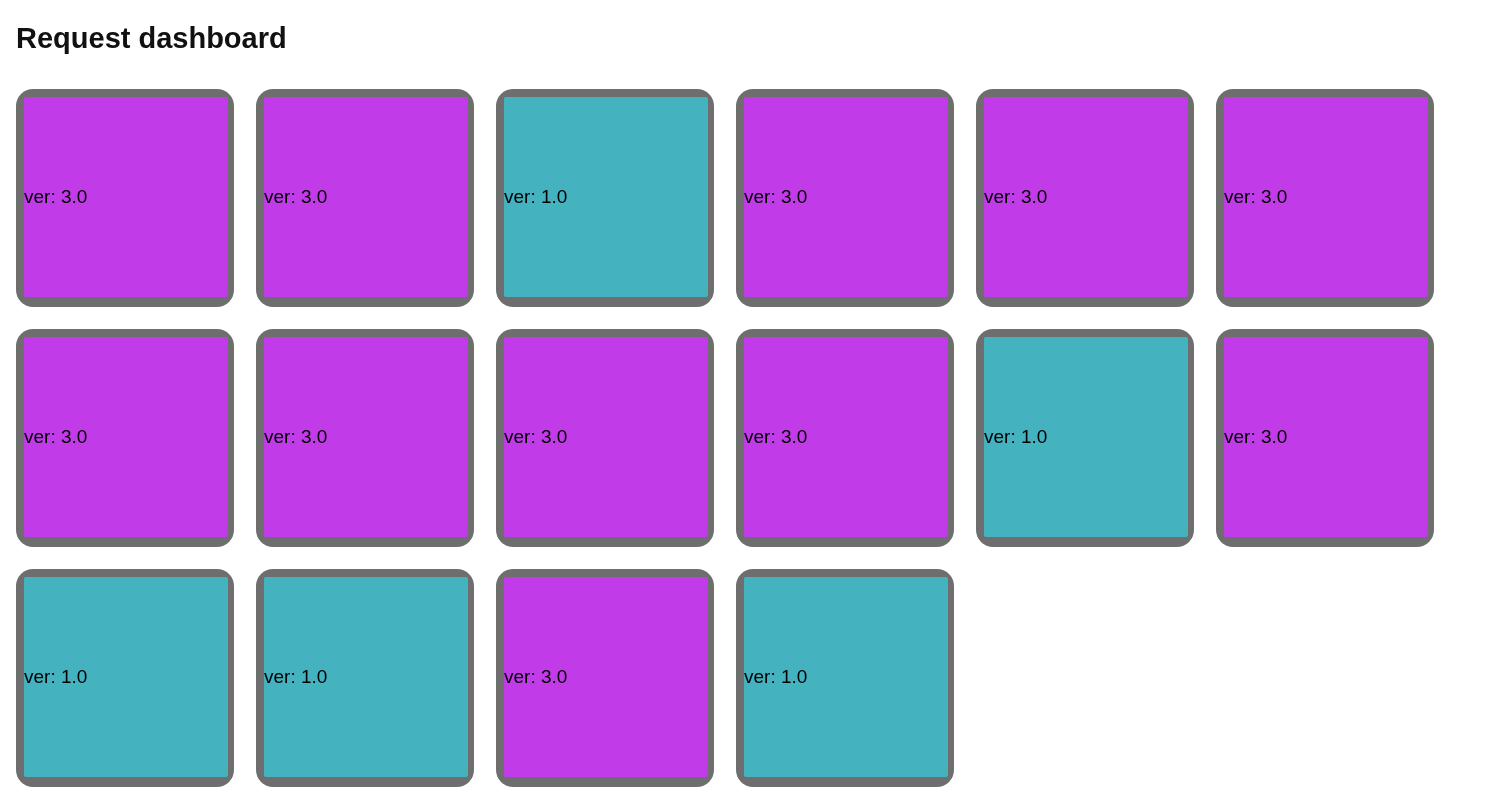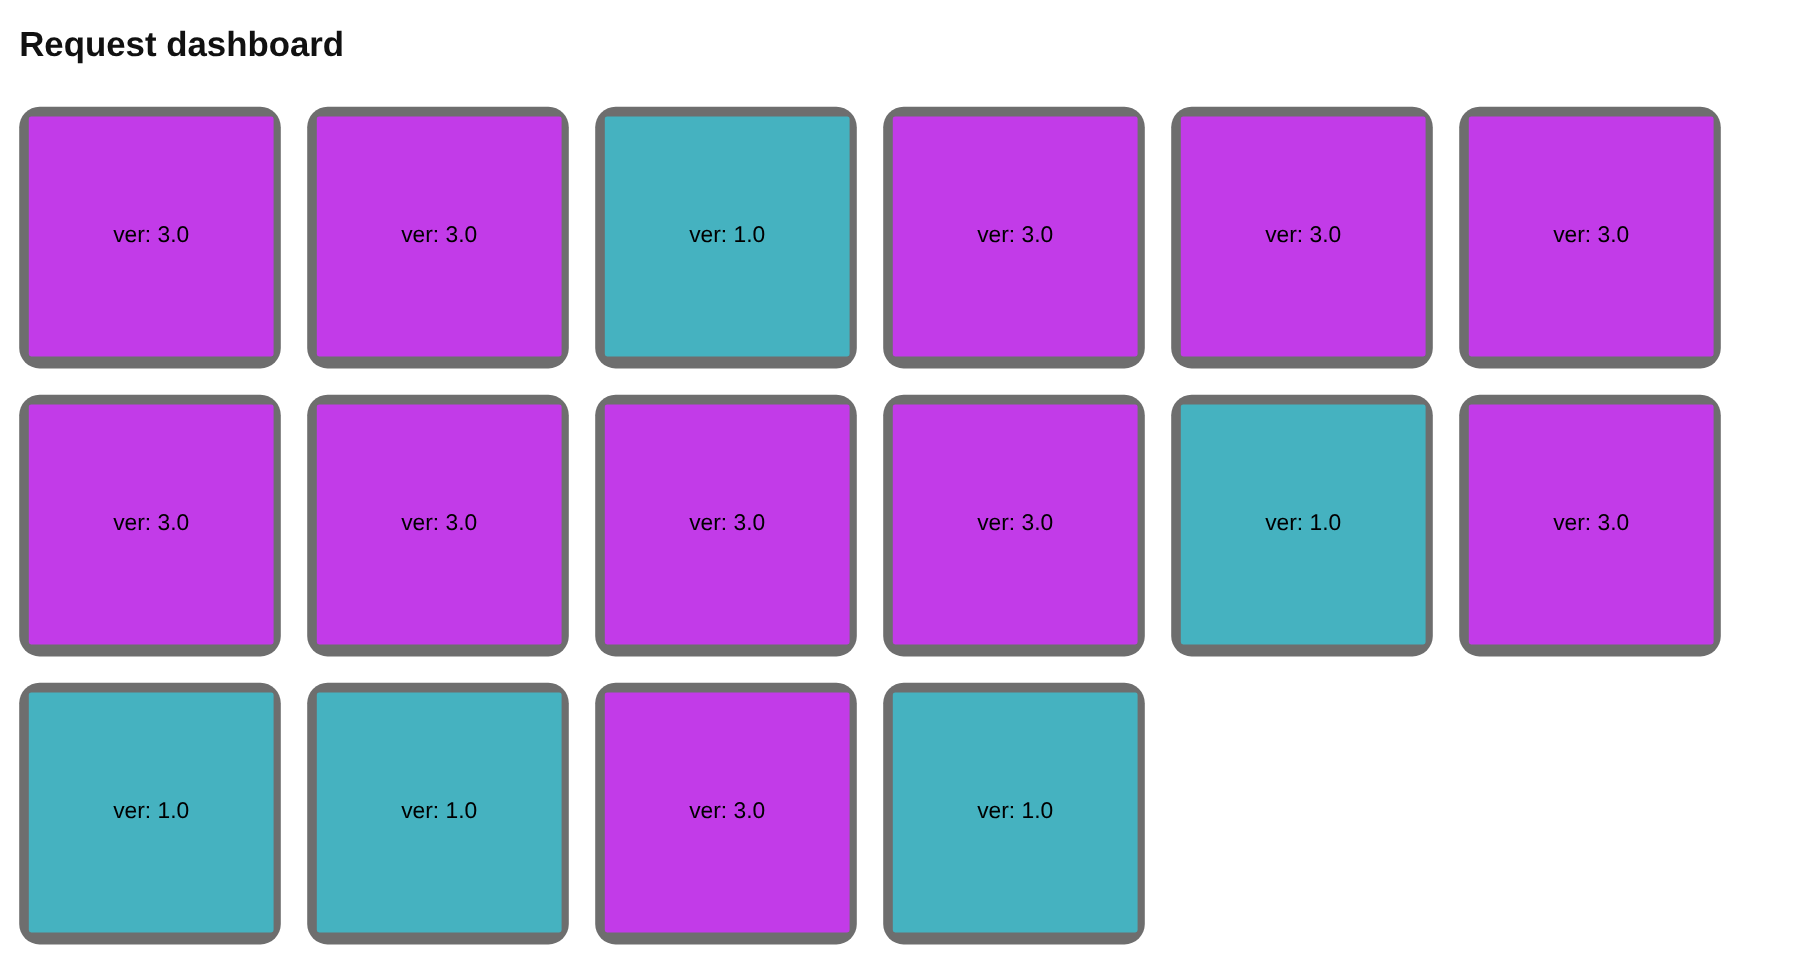--- a/index.html
+++ b/index.html
@@ -41,21 +41,21 @@
   }
   .tile-fill {
     position: absolute;
     top: 8px;
     left: 8px;
     right: 6px;
     bottom: 10px;
     border-radius: 2px;
     display: flex;
     align-items: center;
-    justify-content: center;
+    justify-content: flex-start;
   }
   .tile-label {
     font-size: 19px;
     color: #000000;
   }
 </style>
 </head>
 <body>
 
 <div class="page">

